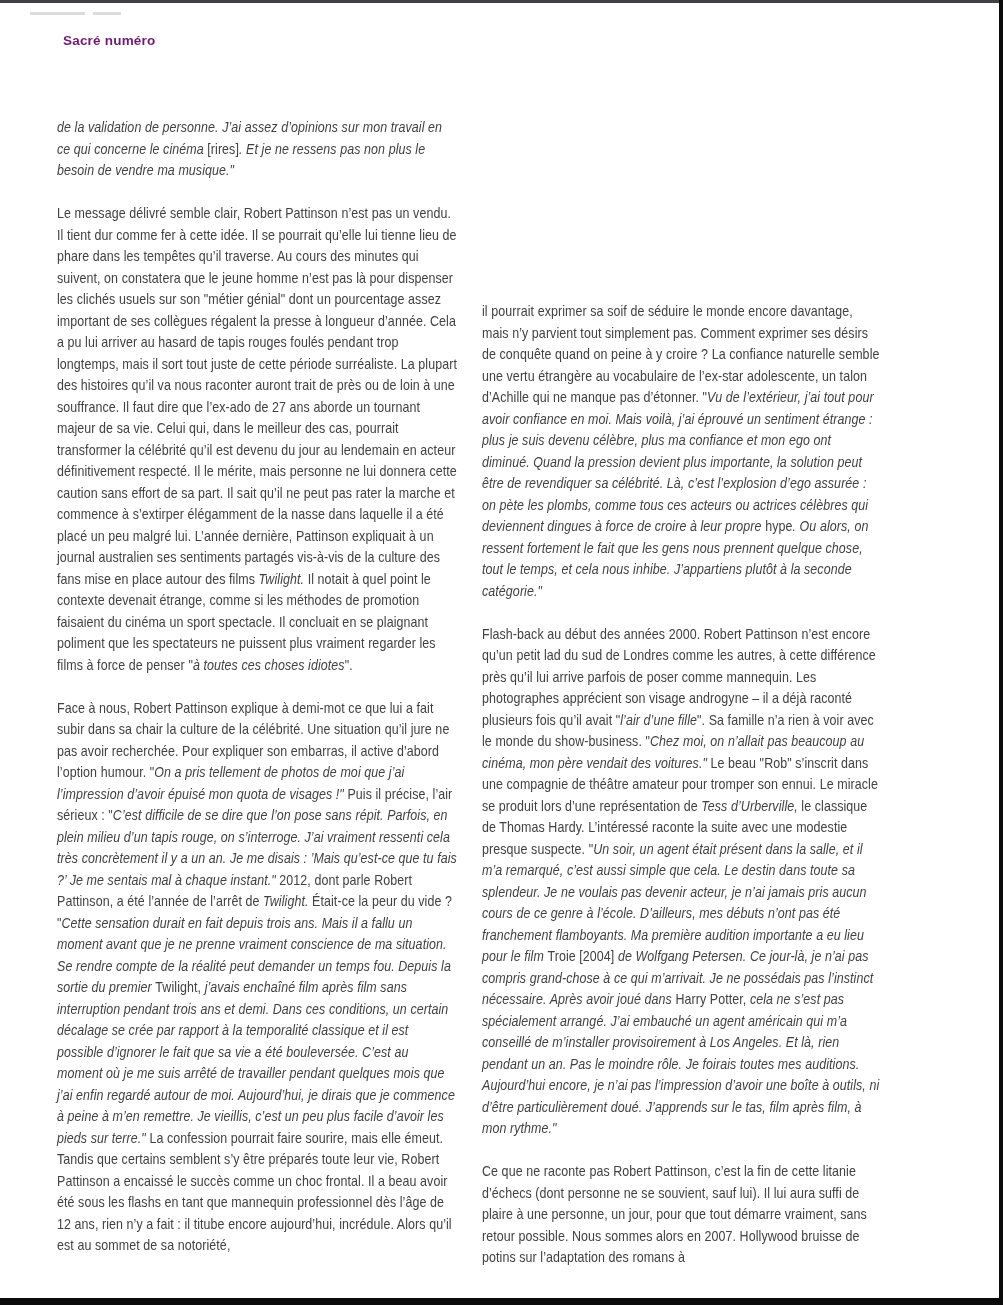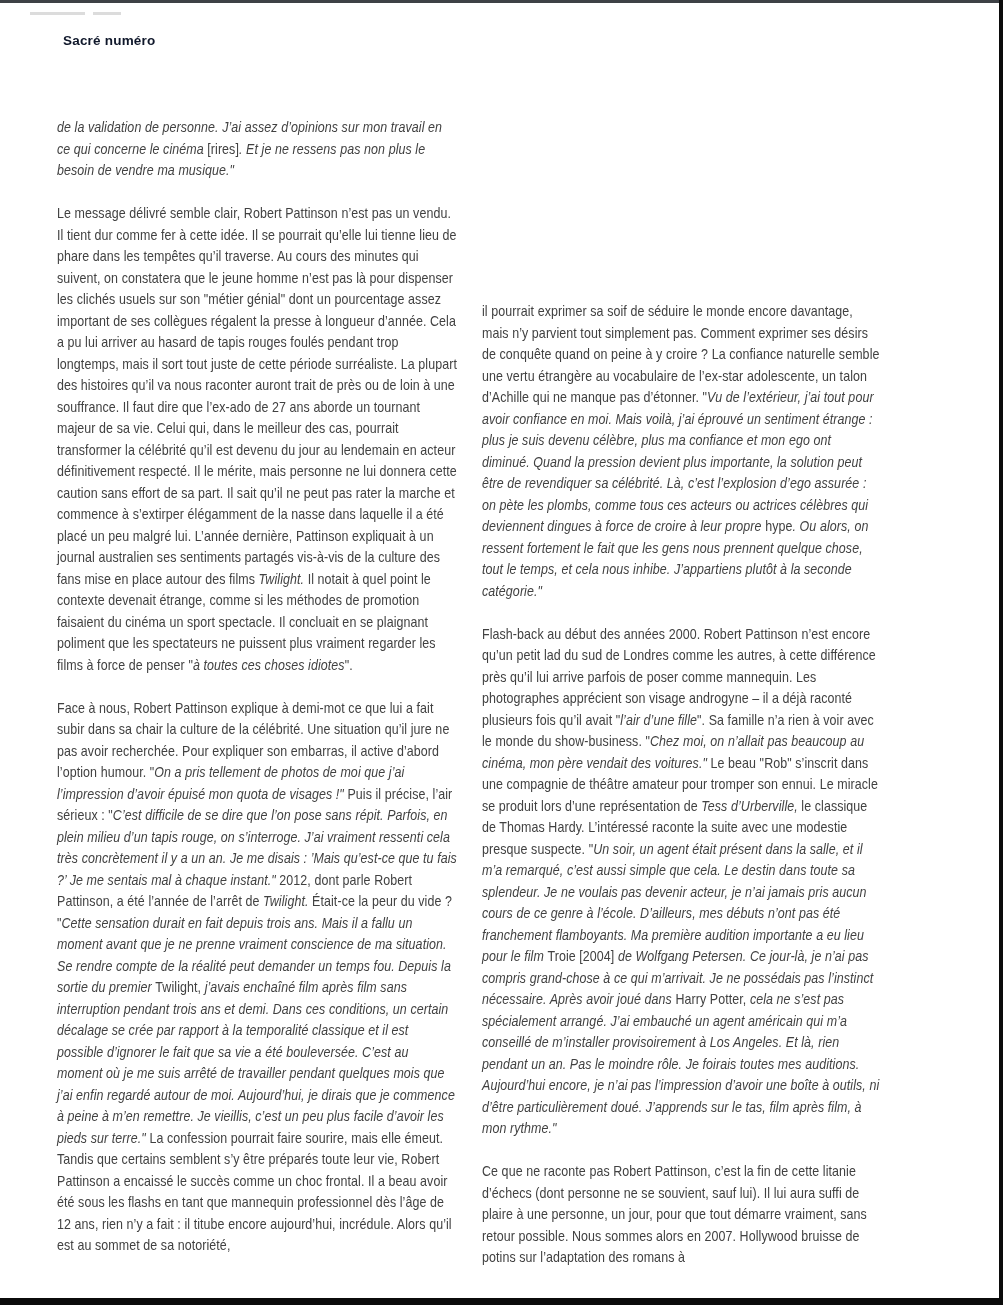--- a/index.html
+++ b/index.html
@@ -29,21 +29,21 @@
   .scan-artifact {
     position: absolute; top: 12px; height: 3px;
     background: #dcdcdc;
   }
   .artifact-a { left: 30px; width: 55px; }
   .artifact-b { left: 93px; width: 28px; }
   .kicker {
     position: absolute; left: 63px; top: 33px;
     font-size: 13.5px; font-weight: bold;
     letter-spacing: 0.2px;
-    color: #0f172a;
+    color: #701a75;
   }
   .col {
     position: absolute;
     width: 482px;
     transform: scaleX(0.83);
     transform-origin: 0 0;
     font-size: 15px;
     line-height: 21.5px;
     letter-spacing: 0.1px;
     color: #414141;

